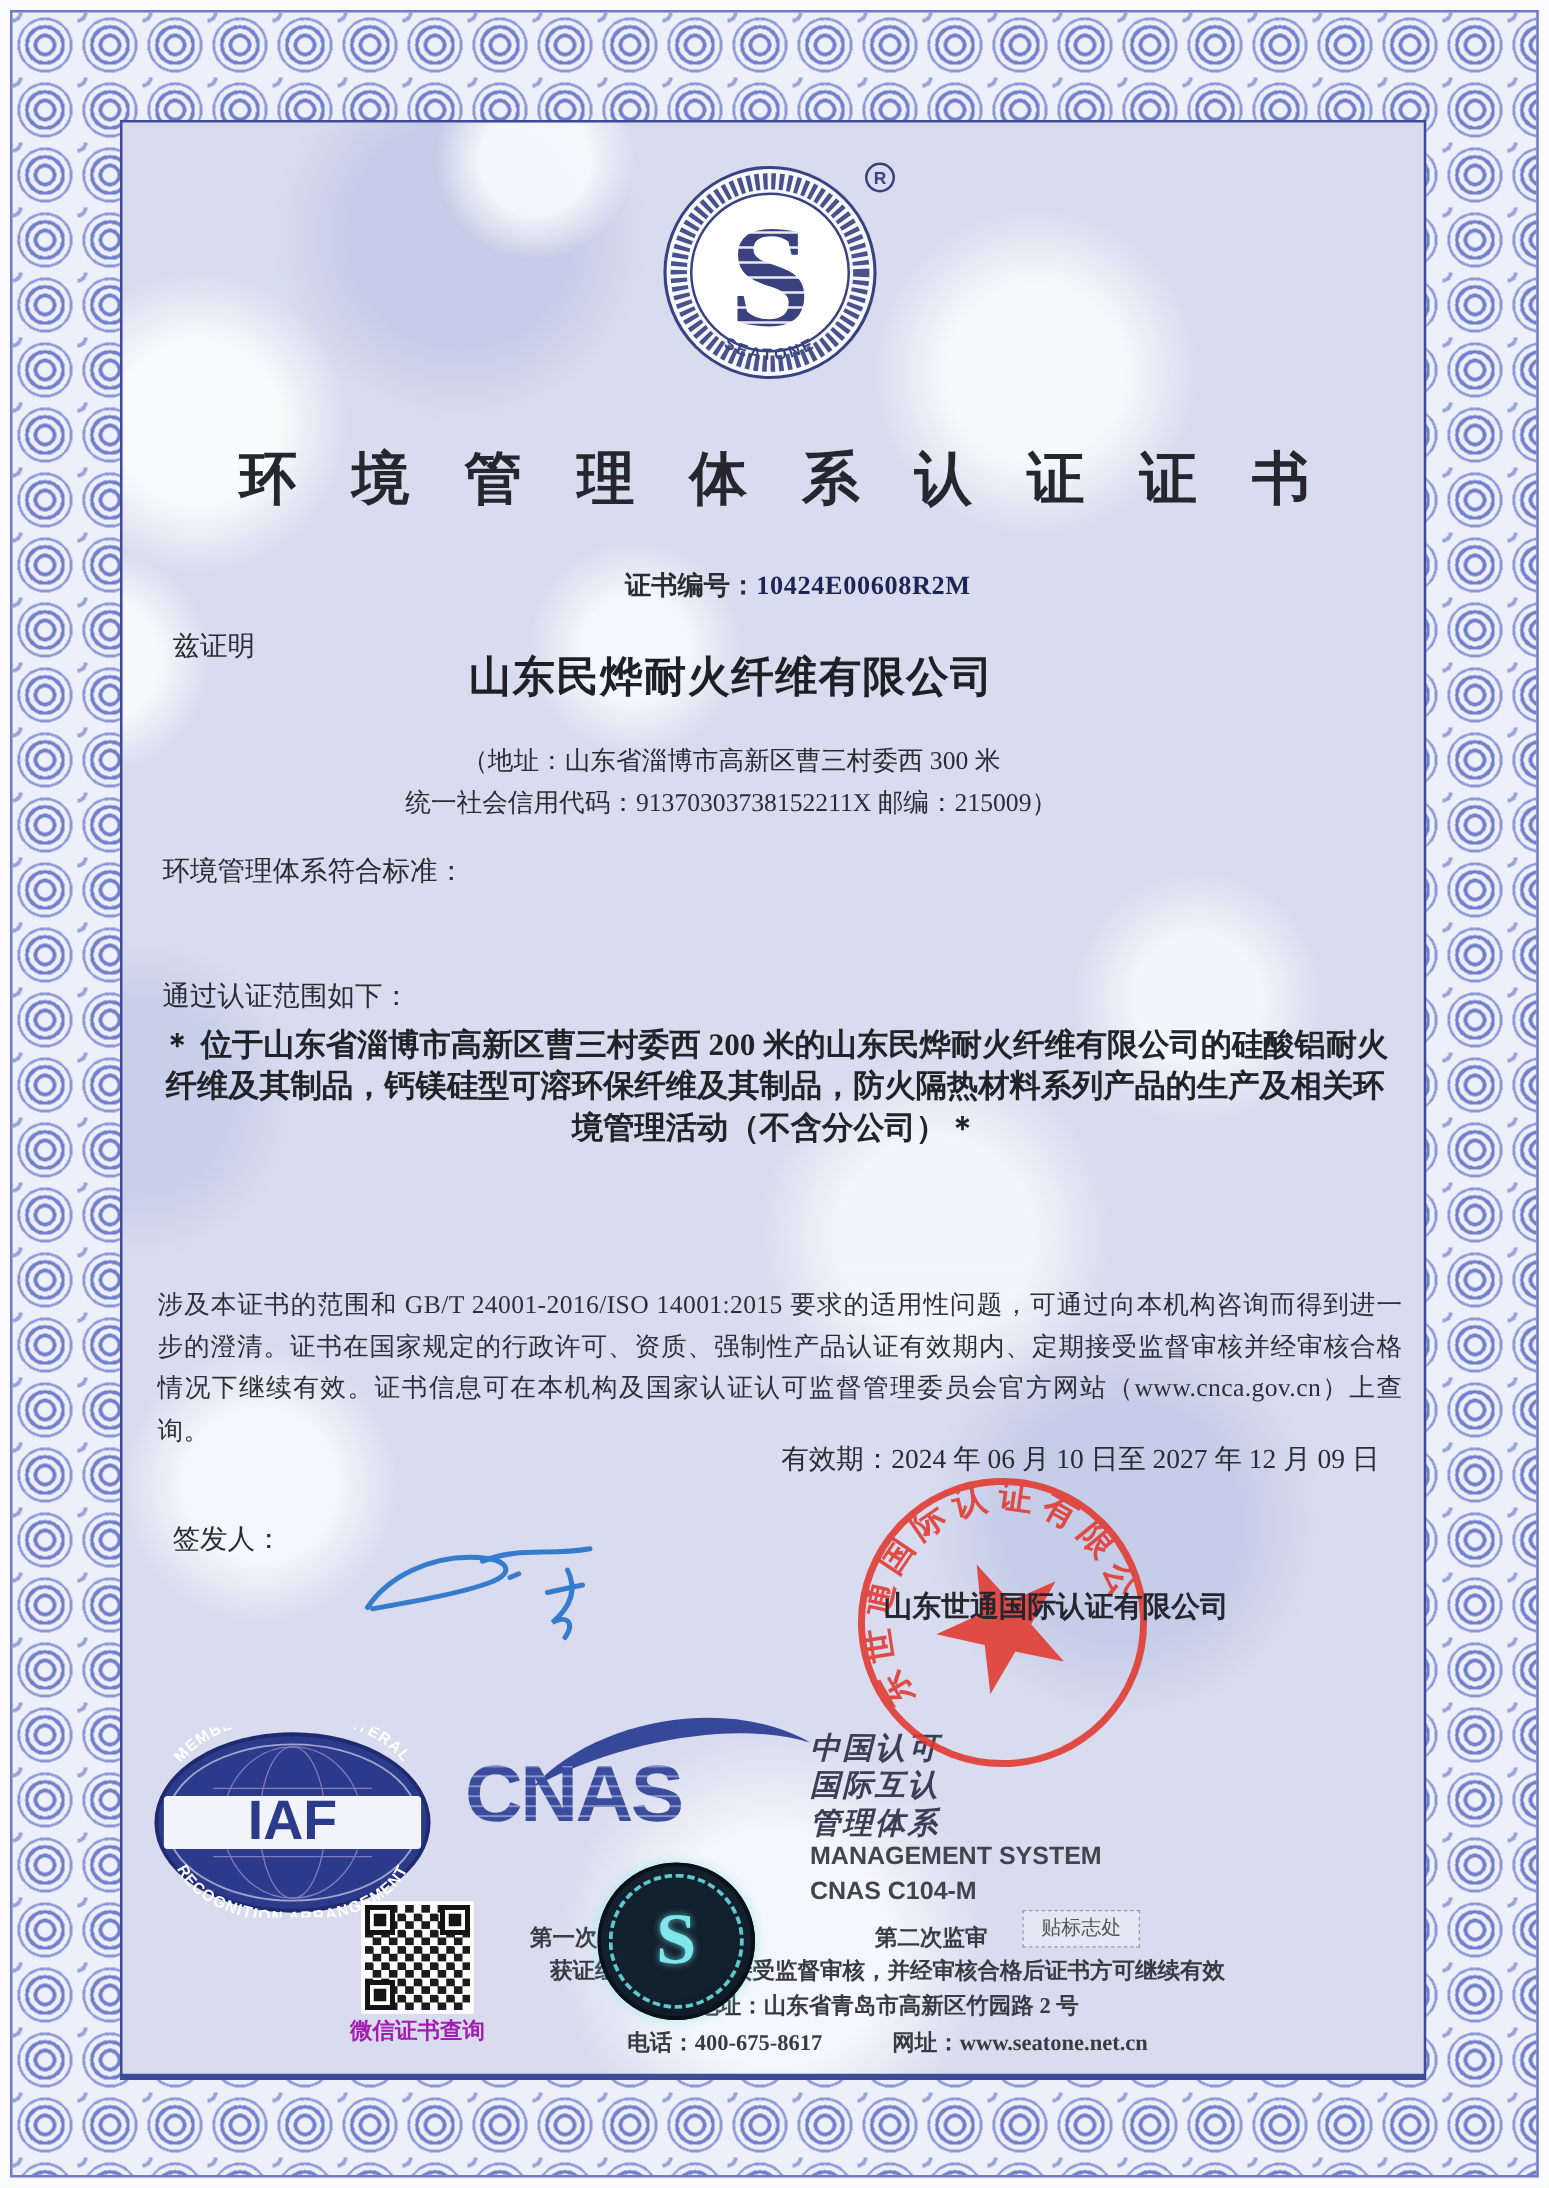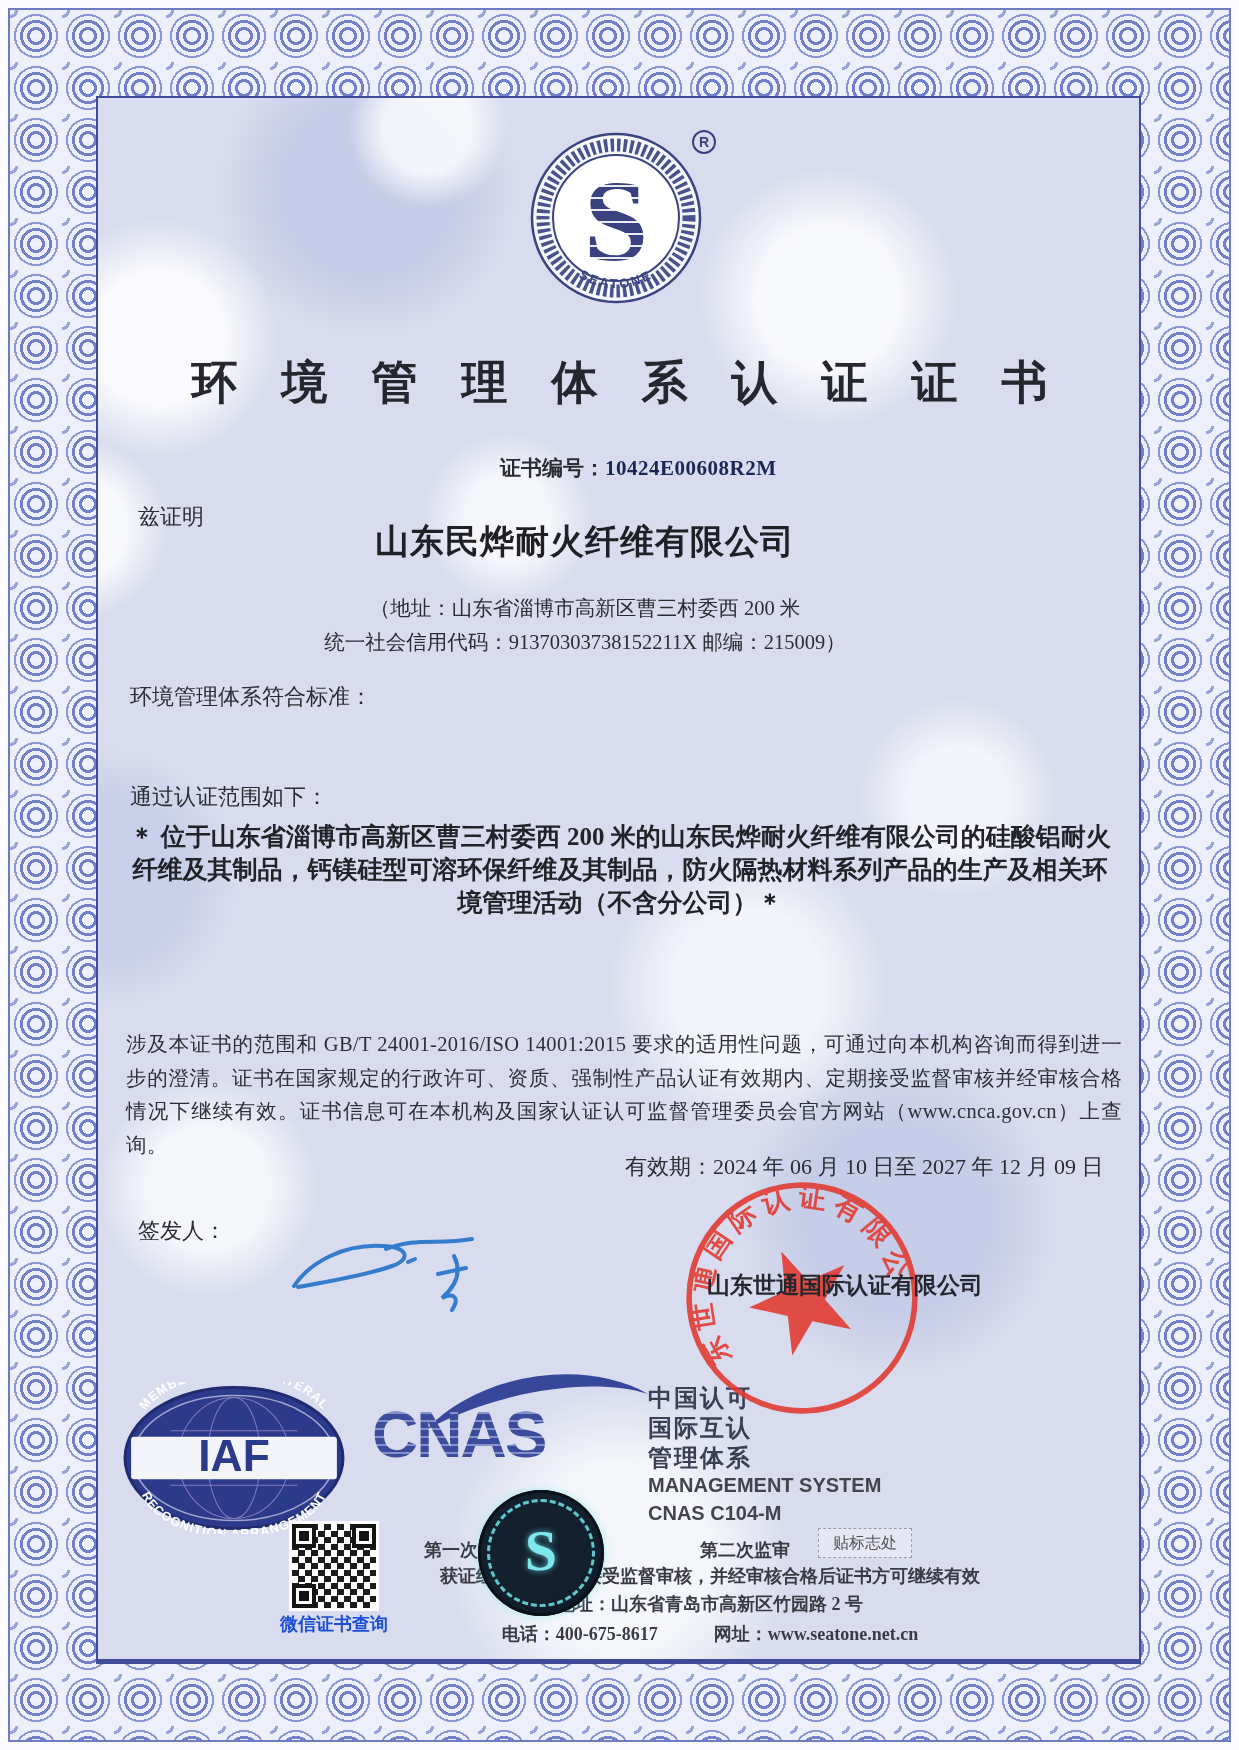--- a/index.html
+++ b/index.html
@@ -53,32 +53,32 @@
   .issuer-name{top:1270px;left:650px;width:390px;text-align:center;font-size:23px;font-weight:600;
                color:#26262e;z-index:3;}
   .stamp{left:680px;top:1176px;z-index:2;}
   .signature{left:288px;top:1234px;}
 
   .cnas-word{left:372px;top:1398px;font-family:"Liberation Sans","DejaVu Sans",sans-serif;
     font-size:64px;font-weight:800;letter-spacing:-2px;color:#3c4c9c;z-index:2;}
   @supports (-webkit-background-clip:text){
     .cnas-word{background:repeating-linear-gradient(180deg,#3c4c9c 0 6px,#8791c9 6px 8px);
       -webkit-background-clip:text;-webkit-text-fill-color:transparent;}}
-  .cnas-zh{left:648px;font-size:24px;font-weight:600;color:#3a3f55;letter-spacing:2px;}
+  .cnas-zh{left:648px;font-size:24px;font-weight:600;color:#3a3f55;letter-spacing:2px;font-style:italic;}
   .cnas-en{left:648px;font-family:"Liberation Sans","DejaVu Sans",sans-serif;font-size:20px;
            font-weight:700;color:#44444e;}
   .z1{top:1382px;} .z2{top:1412px;} .z3{top:1442px;} .e1{top:1474px;} .e2{top:1502px;}
 
   .qr{left:292px;top:1524px;width:84px;height:84px;background-color:#fff;
       background-image:repeating-conic-gradient(#1c1c1c 0% 25%, rgba(0,0,0,0) 0% 50%);
       background-size:13px 13px;outline:3px solid #fff;}
   .qr i{position:absolute;width:24px;height:24px;background:#141414;
         box-shadow:inset 0 0 0 4px #141414, inset 0 0 0 7px #fff;}
   .qr .tl{left:0;top:0;} .qr .tr{right:0;top:0;} .qr .bl{left:0;bottom:0;}
-  .qr-caption{left:272px;top:1612px;width:124px;text-align:center;font-size:18px;font-weight:600;color:#1d4ed8;}
+  .qr-caption{left:272px;top:1612px;width:124px;text-align:center;font-size:18px;font-weight:600;color:#a21caf;}
 
   .audit{font-size:18px;font-weight:700;color:#3a3a44;}
   .audit1{left:424px;top:1538px;} .audit2{left:700px;top:1538px;}
   .sticker{left:818px;top:1528px;width:92px;height:28px;border:1.5px dashed #9a9aa8;
            font-size:16px;color:#555;text-align:center;line-height:28px;background:rgba(255,255,255,.35);}
   .foot{left:380px;width:660px;text-align:center;font-size:18px;font-weight:600;color:#3a3a44;}
   .note{top:1564px;} .addrline{top:1592px;}
   .phoneweb{top:1622px;display:flex;justify-content:center;gap:56px;align-items:center;}
 
   .holo{left:478px;top:1490px;width:126px;height:126px;border-radius:50%;z-index:4;
@@ -126,21 +126,21 @@
     </svg>
 
     <div class="abs title">环境管理体系认证证书</div>
 
     <div class="abs cert-line">
       <span>证书编号：</span><span class="num">10424E00608R2M</span>
     </div>
 
     <div class="abs certify">兹证明</div>
     <div class="abs cc company">山东民烨耐火纤维有限公司</div>
-    <div class="abs cc addr">（地址：山东省淄博市高新区曹三村委西 200 米</div>
+    <div class="abs cc addr">（地址：山东省淄博市高新区曹三村委西 300 米</div>
     <div class="abs cc credit">统一社会信用代码：91370303738152211X 邮编：215009）</div>
 
     <div class="abs std-intro">环境管理体系符合标准：</div>
     <div class="abs scope-intro">通过认证范围如下：</div>
     <div class="abs scope">＊ 位于山东省淄博市高新区曹三村委西 200 米的山东民烨耐火纤维有限公司的硅酸铝耐火纤维及其制品，钙镁硅型可溶环保纤维及其制品，防火隔热材料系列产品的生产及相关环境管理活动（不含分公司）＊</div>
     <div class="abs legal">涉及本证书的范围和 GB/T 24001-2016/ISO 14001:2015 要求的适用性问题，可通过向本机构咨询而得到进一步的澄清。证书在国家规定的行政许可、资质、强制性产品认证有效期内、定期接受监督审核并经审核合格情况下继续有效。证书信息可在本机构及国家认证认可监督管理委员会官方网站（www.cnca.gov.cn）上查询。</div>
 
     <div class="abs date-valid">有效期：2024 年 06 月 10 日至 2027 年 12 月 09 日</div>
     <div class="abs sign-label">签发人：</div>
 

